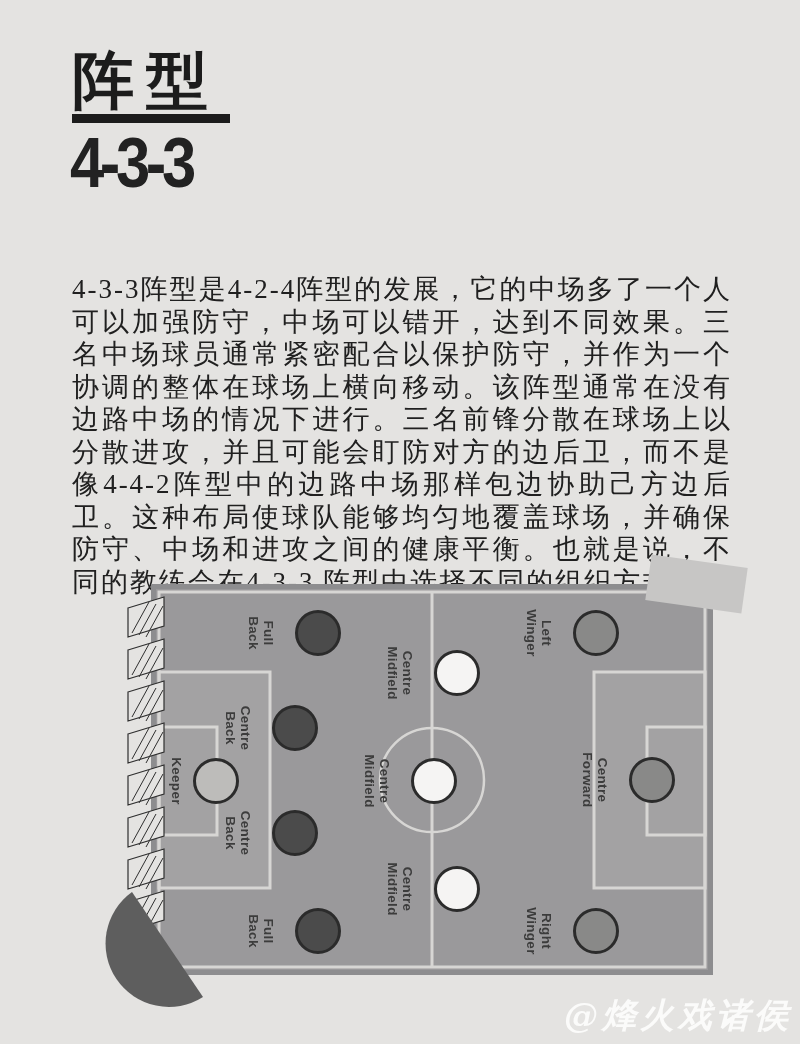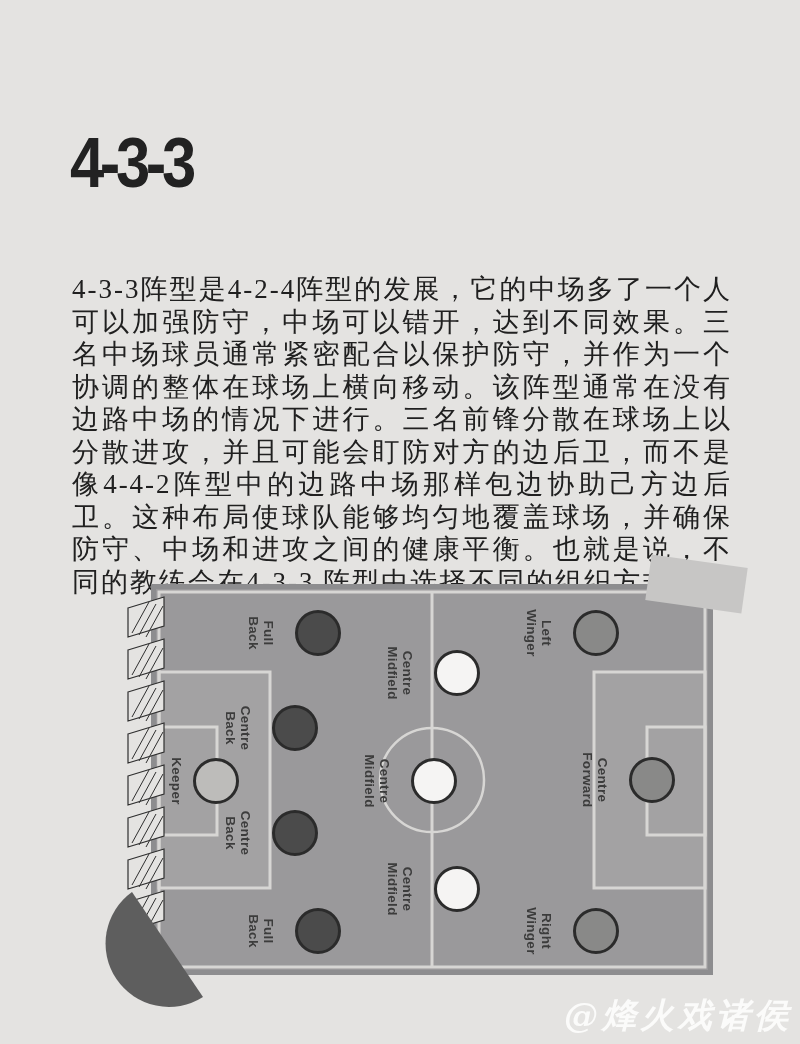--- a/index.html
+++ b/index.html
@@ -33,20 +33,21 @@
   .watermark{position:absolute;left:558px;top:993px;
              font-family:"DejaVu Serif","Liberation Serif",serif;font-style:italic;font-weight:bold;
              font-size:34px;letter-spacing:4px;color:#fbfbfa;
              border-bottom:2px solid rgba(255,255,255,.9);padding:0 6px 5px 6px;}
 </style>
 </head>
 <body>
 
 <div class="canvas">
 
+  <h1 class="title">阵型</h1>
   <h2 class="subtitle">4-3-3</h2>
 
   <p class="bodytext">4-3-3阵型是4-2-4阵型的发展，它的中场多了一个人可以加强防守，中场可以错开，达到不同效果。三名中场球员通常紧密配合以保护防守，并作为一个协调的整体在球场上横向移动。该阵型通常在没有边路中场的情况下进行。三名前锋分散在球场上以分散进攻，并且可能会盯防对方的边后卫，而不是像4-4-2阵型中的边路中场那样包边协助己方边后卫。这种布局使球队能够均匀地覆盖球场，并确保防守、中场和进攻之间的健康平衡。也就是说，不同的教练会在4-3-3 阵型中选择不同的组织方式。</p>
 
   <div class="pitch-wrap">
     <svg width="562" height="391" style="position:absolute;left:0;top:0">
 
       <rect x="0" y="0" width="562" height="391" fill="#8d8d8f"></rect>
 
       <rect x="5" y="5" width="552" height="381" fill="#9a999b"></rect>

